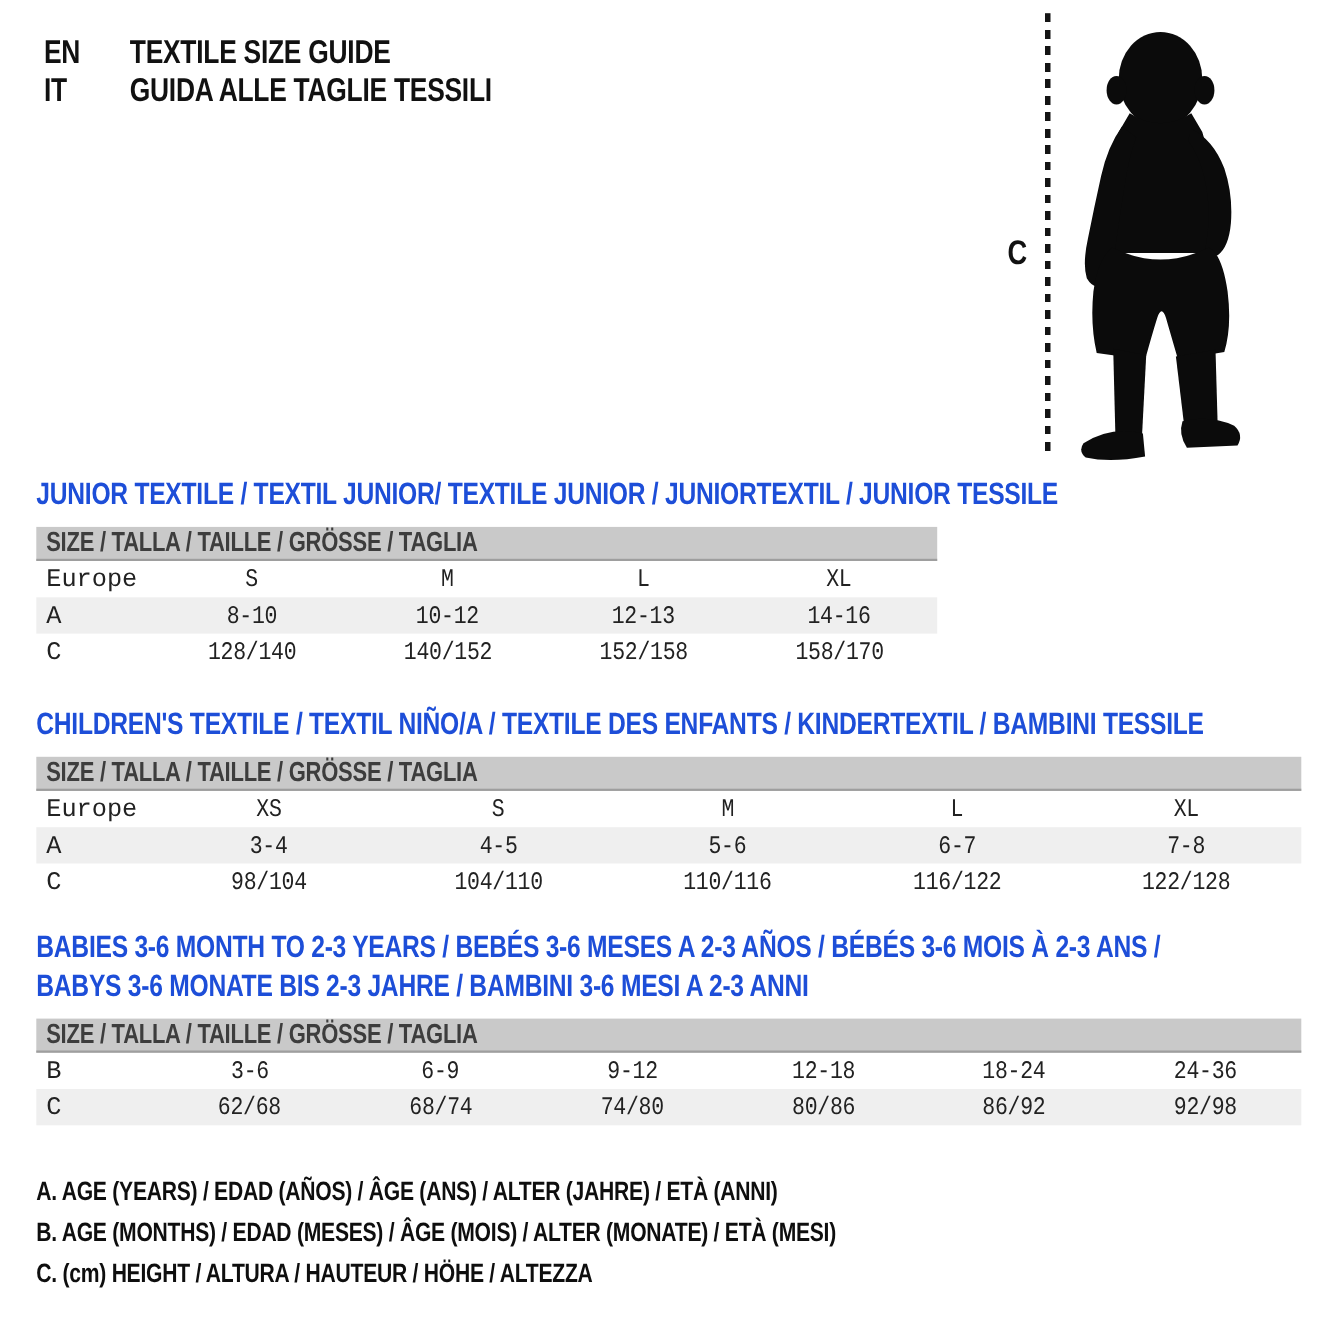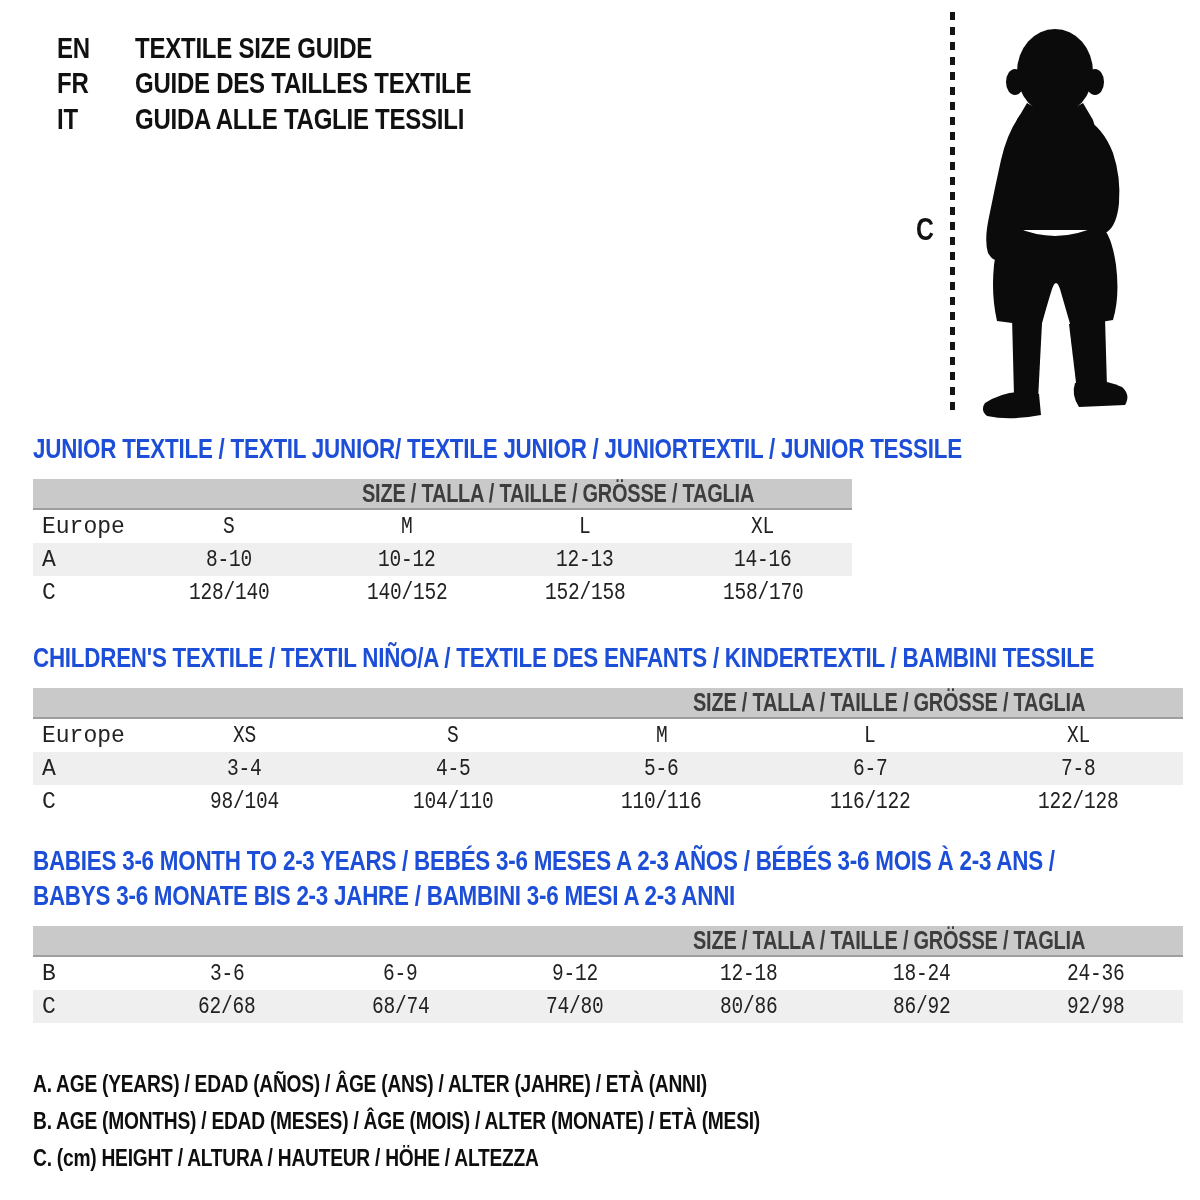--- a/index.html
+++ b/index.html
@@ -6,21 +6,21 @@
   body{
     width:1200px;height:1200px;background:#ffffff;position:relative;
     font-family:"Liberation Sans", sans-serif;color:#1c1c1c;overflow:hidden;
   }
   .abs{position:absolute;}
   
   .cond{display:inline-block;transform:scaleX(0.8);transform-origin:0 50%;white-space:nowrap;letter-spacing:-0.3px;}
   .condc{display:inline-block;transform:scaleX(0.85);transform-origin:50% 50%;white-space:nowrap;letter-spacing:-0.3px;}
 
   
-  .langs{position:absolute;left:40px;top:30px;margin-left:17px;}
+  .langs{position:absolute;left:40px;top:30px;}
   .lang-row{display:flex;height:35.5px;align-items:center;}
   .lang-code{width:78px;font-size:30px;font-weight:700;color:#111;}
   .lang-title{font-size:30px;font-weight:700;color:#111;}
 
   
   .measure-line{
     position:absolute;left:950px;top:12px;width:5px;height:403px;
     background:repeating-linear-gradient(to bottom,#141414 0 8px,transparent 8px 15px);
   }
   .measure-label{position:absolute;left:916px;top:212px;font-size:31px;font-weight:700;color:#111;}
@@ -28,42 +28,37 @@
 
   
   .sec-title{font-size:28px;font-weight:700;color:#1d4ed8;line-height:1.1;}
 
   
   .tbl{position:absolute;}
   .bar{
     height:31px;background:var(--header-bar,#c9c9c9);
     display:flex;align-items:center;padding-left:9px;box-sizing:border-box;
     border-bottom:2px solid #9e9e9e;
-    justify-content:flex-end;
   }
   .bar .cond{font-size:25px;font-weight:700;color:#3d3d3d;}
   .trow{display:flex;height:33px;align-items:center;font-family:Liberation Mono, monospace;}
   .trow.shade{background:var(--row-shade,#efefef);}
   .tlabel{width:107px;padding-left:9px;box-sizing:border-box;font-size:23px;font-weight:400;color:#222;}
   .tcell{flex:1;text-align:center;font-size:23px;font-weight:400;color:#222;}
 
   
   .legend-line{font-size:24px;font-weight:700;color:#0e0e0e;line-height:1.1;text-align:right;}
 </style>
 </head>
 <body>
 
 <div class="langs">
   <div class="lang-row">
     <span class="lang-code cond">EN</span>
     <span class="lang-title cond">TEXTILE SIZE GUIDE</span>
-  </div>
-  <div class="lang-row">
-    <span class="lang-code cond">FR</span>
-    <span class="lang-title cond">GUIDE DES TAILLES TEXTILE</span>
   </div>
   <div class="lang-row">
     <span class="lang-code cond">IT</span>
     <span class="lang-title cond">GUIDA ALLE TAGLIE TESSILI</span>
   </div>
 </div>
 
 <div class="measure-line"></div>
 <div class="measure-label"><span class="cond">C</span></div>
 

